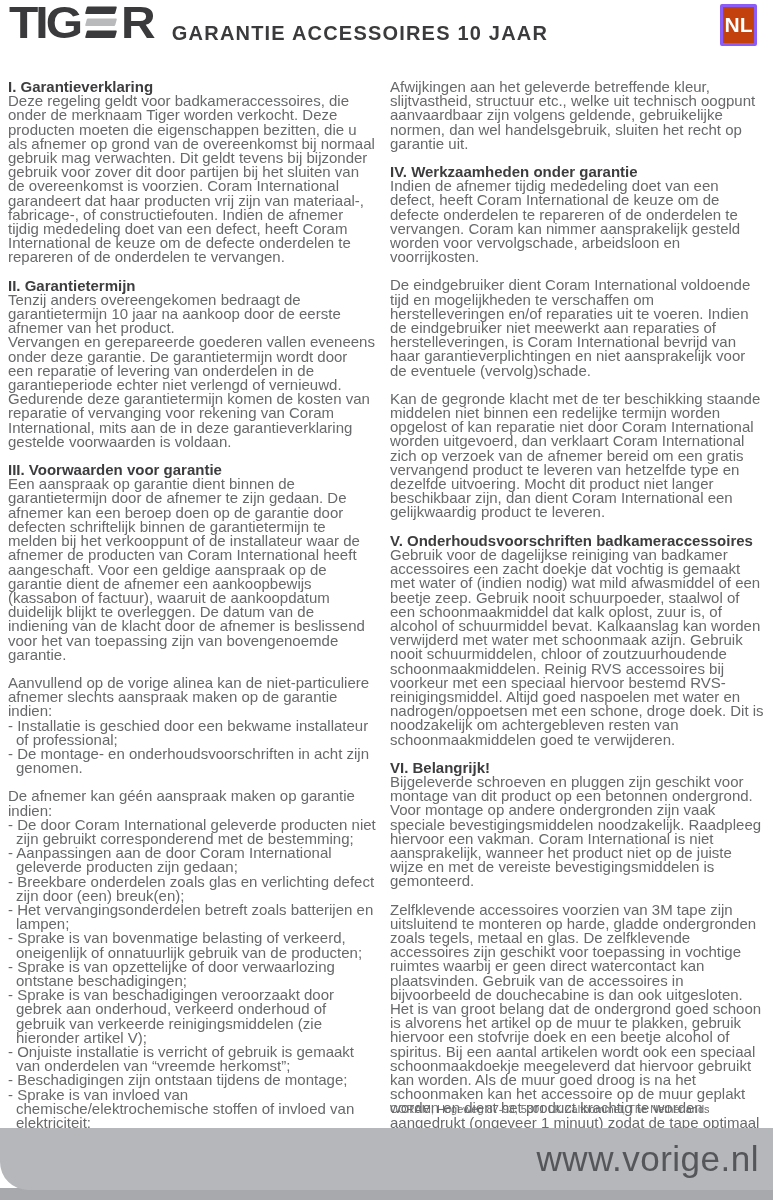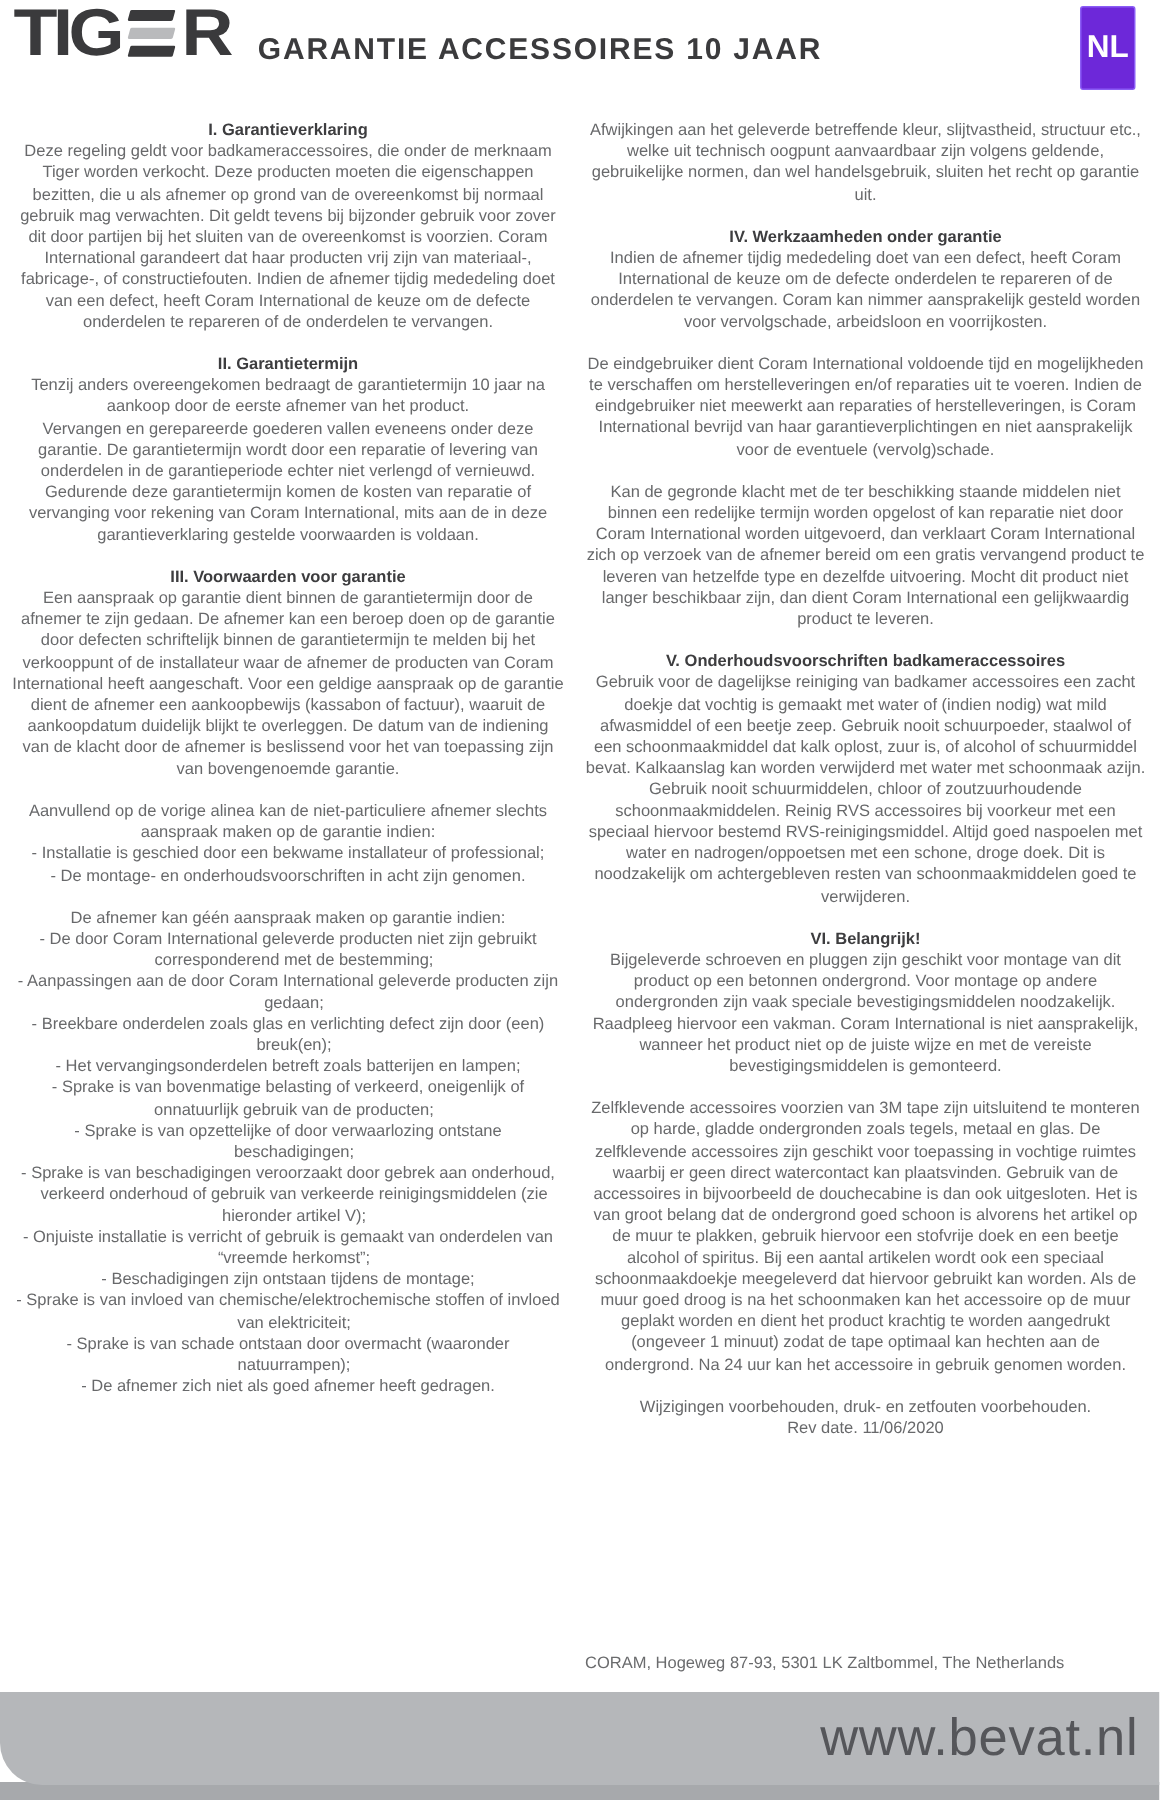--- a/index.html
+++ b/index.html
@@ -35,33 +35,33 @@
 
   .doc-title {
     position: absolute; left: 160px; top: 22px; width: 400px;
     text-align: center;
     font-size: 20px; font-weight: bold; letter-spacing: 1.2px;
     color: #3b3b3d;
   }
 
   .lang-badge {
     position: absolute; right: 2px; top: 4px;
-    width: 37px; height: 56px;
-    background: #6d28d9; border: 1px solid #8b5cf6;
+    width: 37px; height: 42px;
+    background: #c2410c; border: 3px solid #8b5cf6;
     box-sizing: border-box; border-radius: 2px;
     color: #ffffff; font-weight: bold; font-size: 21px;
     display: flex; align-items: center; justify-content: center;
     letter-spacing: 0;
   }
 
   
   .col {
     position: absolute; top: 80px;
-    font-size: 11px; line-height: 14.2px; color: #68696b;
-    text-align: center;
+    font-size: 15px; line-height: 14.2px; color: #68696b;
+    text-align: left;
   }
   #col-left  { left: 8px;   width: 368px; }
   #col-right { left: 390px; width: 374px; }
 
   .blk { margin: 0; }
   .blk.gap { margin-top: 14px; }
   .heading { font-weight: bold; color: #3d3d3f; }
   .item { padding-left: 8px; text-indent: -8px; }
   .item::before { content: "- "; }
 
@@ -139,14 +139,14 @@
     <div class="blk heading gap">VI. Belangrijk!</div>
     <div class="blk para">Bijgeleverde schroeven en pluggen zijn geschikt voor montage van dit product op een betonnen ondergrond. Voor montage op andere ondergronden zijn vaak speciale bevestigingsmiddelen noodzakelijk. Raadpleeg hiervoor een vakman. Coram International is niet aansprakelijk, wanneer het product niet op de juiste wijze en met de vereiste bevestigingsmiddelen is gemonteerd.</div>
     <div class="blk para gap">Zelfklevende accessoires voorzien van 3M tape zijn uitsluitend te monteren op harde, gladde ondergronden zoals tegels, metaal en glas. De zelfklevende accessoires zijn geschikt voor toepassing in vochtige ruimtes waarbij er geen direct watercontact kan plaatsvinden. Gebruik van de accessoires in bijvoorbeeld de douchecabine is dan ook uitgesloten. Het is van groot belang dat de ondergrond goed schoon is alvorens het artikel op de muur te plakken, gebruik hiervoor een stofvrije doek en een beetje alcohol of spiritus. Bij een aantal artikelen wordt ook een speciaal schoonmaakdoekje meegeleverd dat hiervoor gebruikt kan worden. Als de muur goed droog is na het schoonmaken kan het accessoire op de muur geplakt worden en dient het product krachtig te worden aangedrukt (ongeveer 1 minuut) zodat de tape optimaal kan hechten aan de ondergrond. Na 24 uur kan het accessoire in gebruik genomen worden.</div>
     <div class="blk para gap">Wijzigingen voorbehouden, druk- en zetfouten voorbehouden.</div>
     <div class="blk para">Rev date. 11/06/2020</div>
   </div>
 
 <div class="footer-address">CORAM, Hogeweg 87-93, 5301 LK Zaltbommel, The Netherlands</div>
 <div class="footer-strip"></div>
 <div class="footer-bar">
-  <span class="footer-url">www.bevat.nl</span>
+  <span class="footer-url">www.vorige.nl</span>
 </div>
 
 </body></html>

